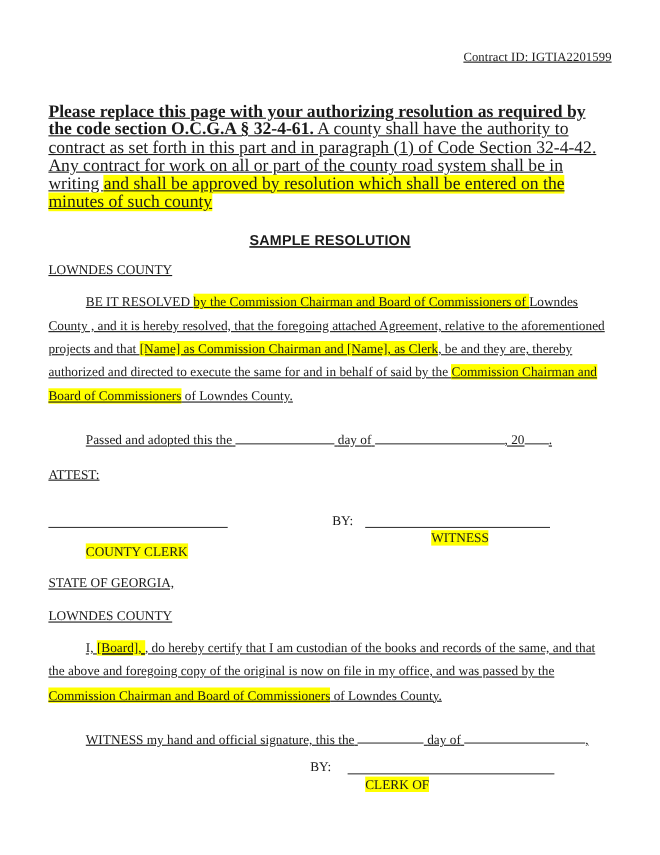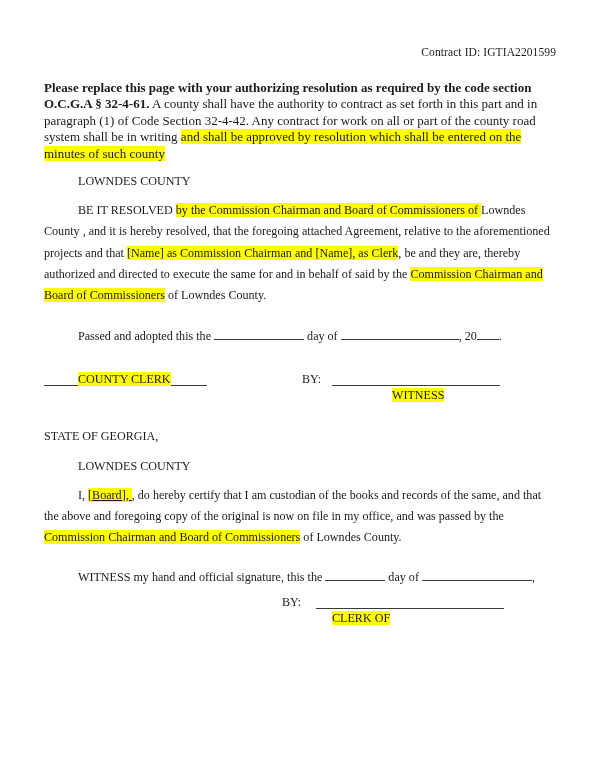--- a/index.html
+++ b/index.html
@@ -14,57 +14,58 @@
     font-family: "Liberation Serif", "DejaVu Serif", serif;
     color: #1a1a1a;
     overflow: hidden;
   }
   .page {
     position: relative;
     width: 600px;
     height: 777px;
     box-sizing: border-box;
     padding: 0 44px;
+    text-decoration: underline;
   }
   .contract-id {
     text-align: right;
     font-size: 11.5px;
     padding-top: 46px;
     letter-spacing: 0.1px;
   }
   .hl {
     background: #ffff00;
   }
   .u {
     text-decoration: underline;
   }
   .notice {
-    margin-top: 22px;
-    font-size: 13px;
+    margin-top: 36px;
+    font-size: 16px;
     line-height: 16.4px;
     text-align: left;
   }
   .notice b { font-weight: bold; }
 
   .doc-title {
     text-align: center;
     font-family: "Liberation Sans", "DejaVu Sans", sans-serif;
     font-weight: bold;
     font-size: 13px;
     text-decoration: underline;
     margin-top: 19px;
     letter-spacing: 0.2px;
   }
 
   .blk {
     font-size: 12.1px;
     line-height: 21px;
   }
   .mt-state { margin-top: 21px; }
-  .ind1 { margin-left: 34px; }
+  .ind1 { }
   .mt-sm { margin-top: 9px; }
 
   .para {
     font-size: 12.1px;
     line-height: 21.3px;
     margin-top: 8px;
   }
   .para .l1 { padding-left: 34px; text-align: center; }
 
   .line-row {
@@ -94,21 +95,21 @@
   .sig-left-line {
     position: absolute;
     left: 0;
     top: 13px;
     width: 163px;
     border-bottom: 1px solid #3a3a3a;
   }
   .sig-left-label {
     position: absolute;
     left: 34px;
-    top: 0;
+    top: 28px;
   }
   .sig-by {
     position: absolute;
     left: 258px;
     top: 0px;
   }
   .sig-right-line {
     position: absolute;
     left: 288px;
     top: 13px;
@@ -159,34 +160,36 @@
 <body>
 
 <div class="page">
 
   <div class="contract-id">Contract ID:  IGTIA2201599</div>
 
   <div class="notice">
     <b>Please replace this page with your authorizing resolution as required by the code section O.C.G.A § 32-4-61.</b><span>  A county shall have the authority to contract as set forth in this part and in paragraph (1) of Code Section 32-4-42. Any contract for work on all or part of the county road system shall be in writing </span><span class="hl">and shall be approved by resolution which shall be entered on the minutes of such county</span>
   </div>
 
+  <div class="doc-title">SAMPLE RESOLUTION</div>
 
   <div class="blk ind1 mt-sm">LOWNDES COUNTY</div>
 
   <div class="para">
     <span class="l1">BE IT RESOLVED </span><span class="hl">by the Commission Chairman and Board of Commissioners of </span><span>Lowndes County , and it is hereby resolved, that the foregoing attached Agreement, relative to the aforementioned projects and that </span><span class="hl">[Name] as Commission Chairman and [Name], as Clerk</span><span>, be and they are, thereby authorized and directed to execute the same for and in behalf of said by the </span><span class="hl">Commission Chairman and Board of Commissioners</span><span> of Lowndes County.</span>
   </div>
 
   <div class="line-row" style="margin-top:20px; padding-left:34px;">
     <span>Passed and adopted this the</span>
     <span class="ul-blank w90"></span>
     <span>day of</span>
     <span class="ul-blank w118"></span><span>, 20</span><span class="ul-blank w22"></span><span>.</span>
   </div>
 
+  <div class="blk" style="margin-top:9px;">ATTEST:</div>
 
   <div class="sig-block">
     <div class="sig-left-line"></div>
     <div class="sig-left-label"><span class="hl">COUNTY CLERK</span></div>
     <div class="sig-by">BY:</div>
     <div class="sig-right-line"></div>
     <div class="sig-right-label"><span class="hl">WITNESS</span></div>
   </div>
 
   <div class="blk" style="margin-top:14px;">STATE OF GEORGIA,</div>

